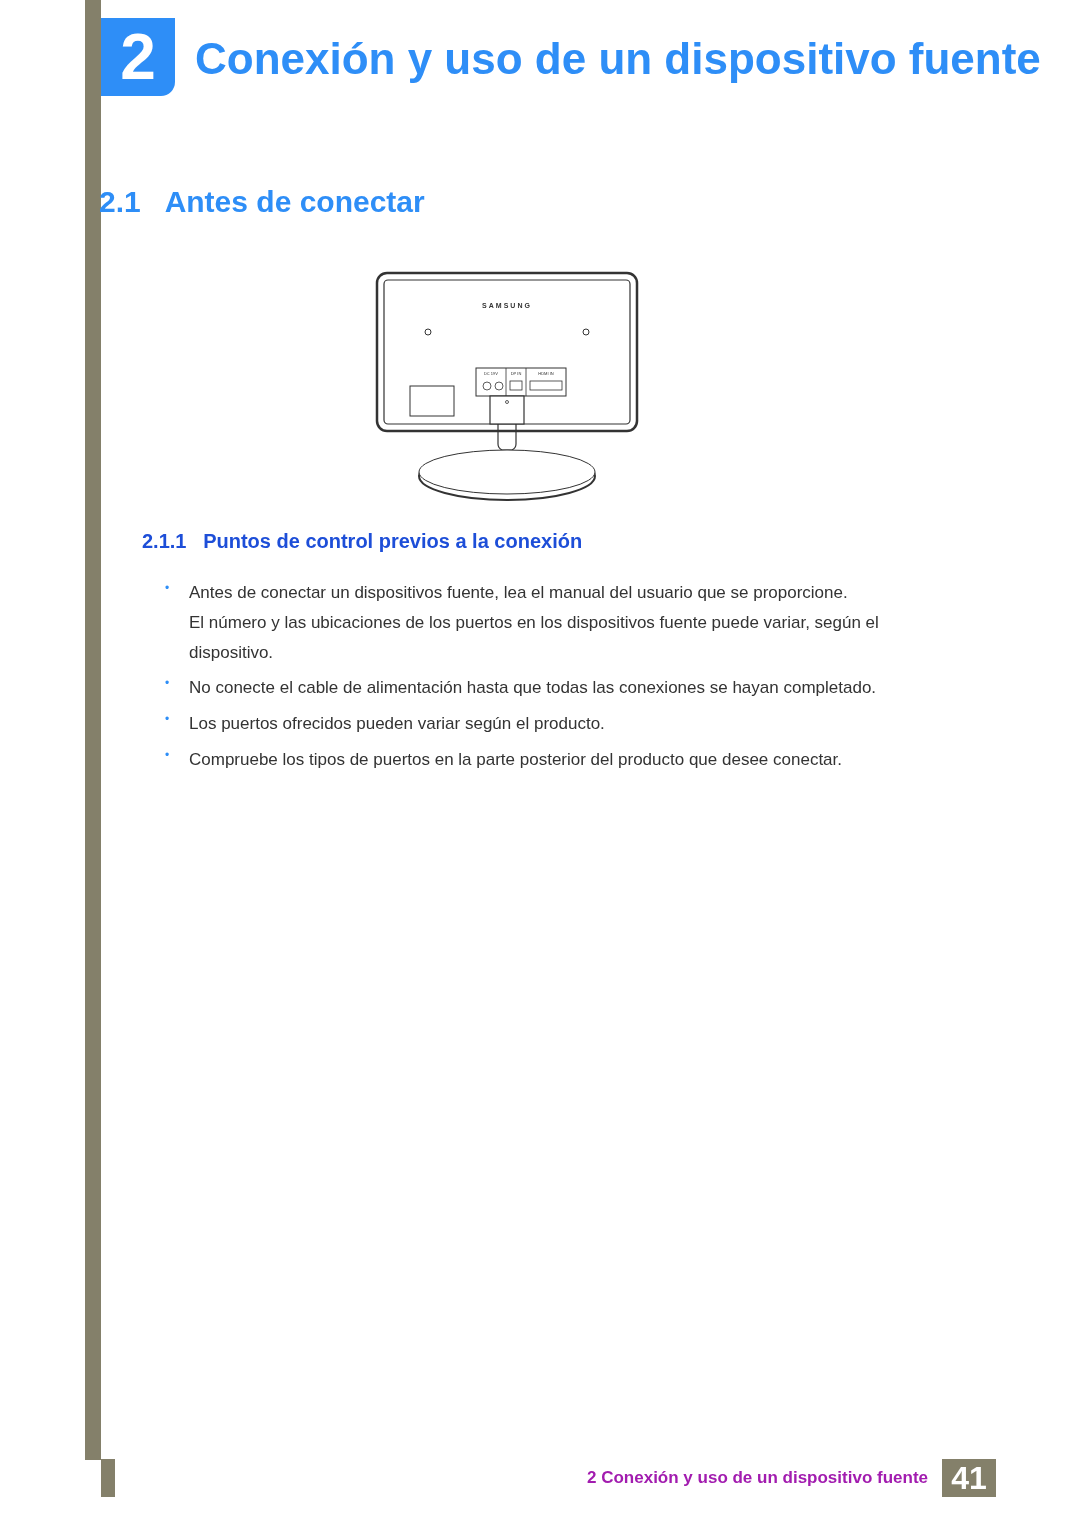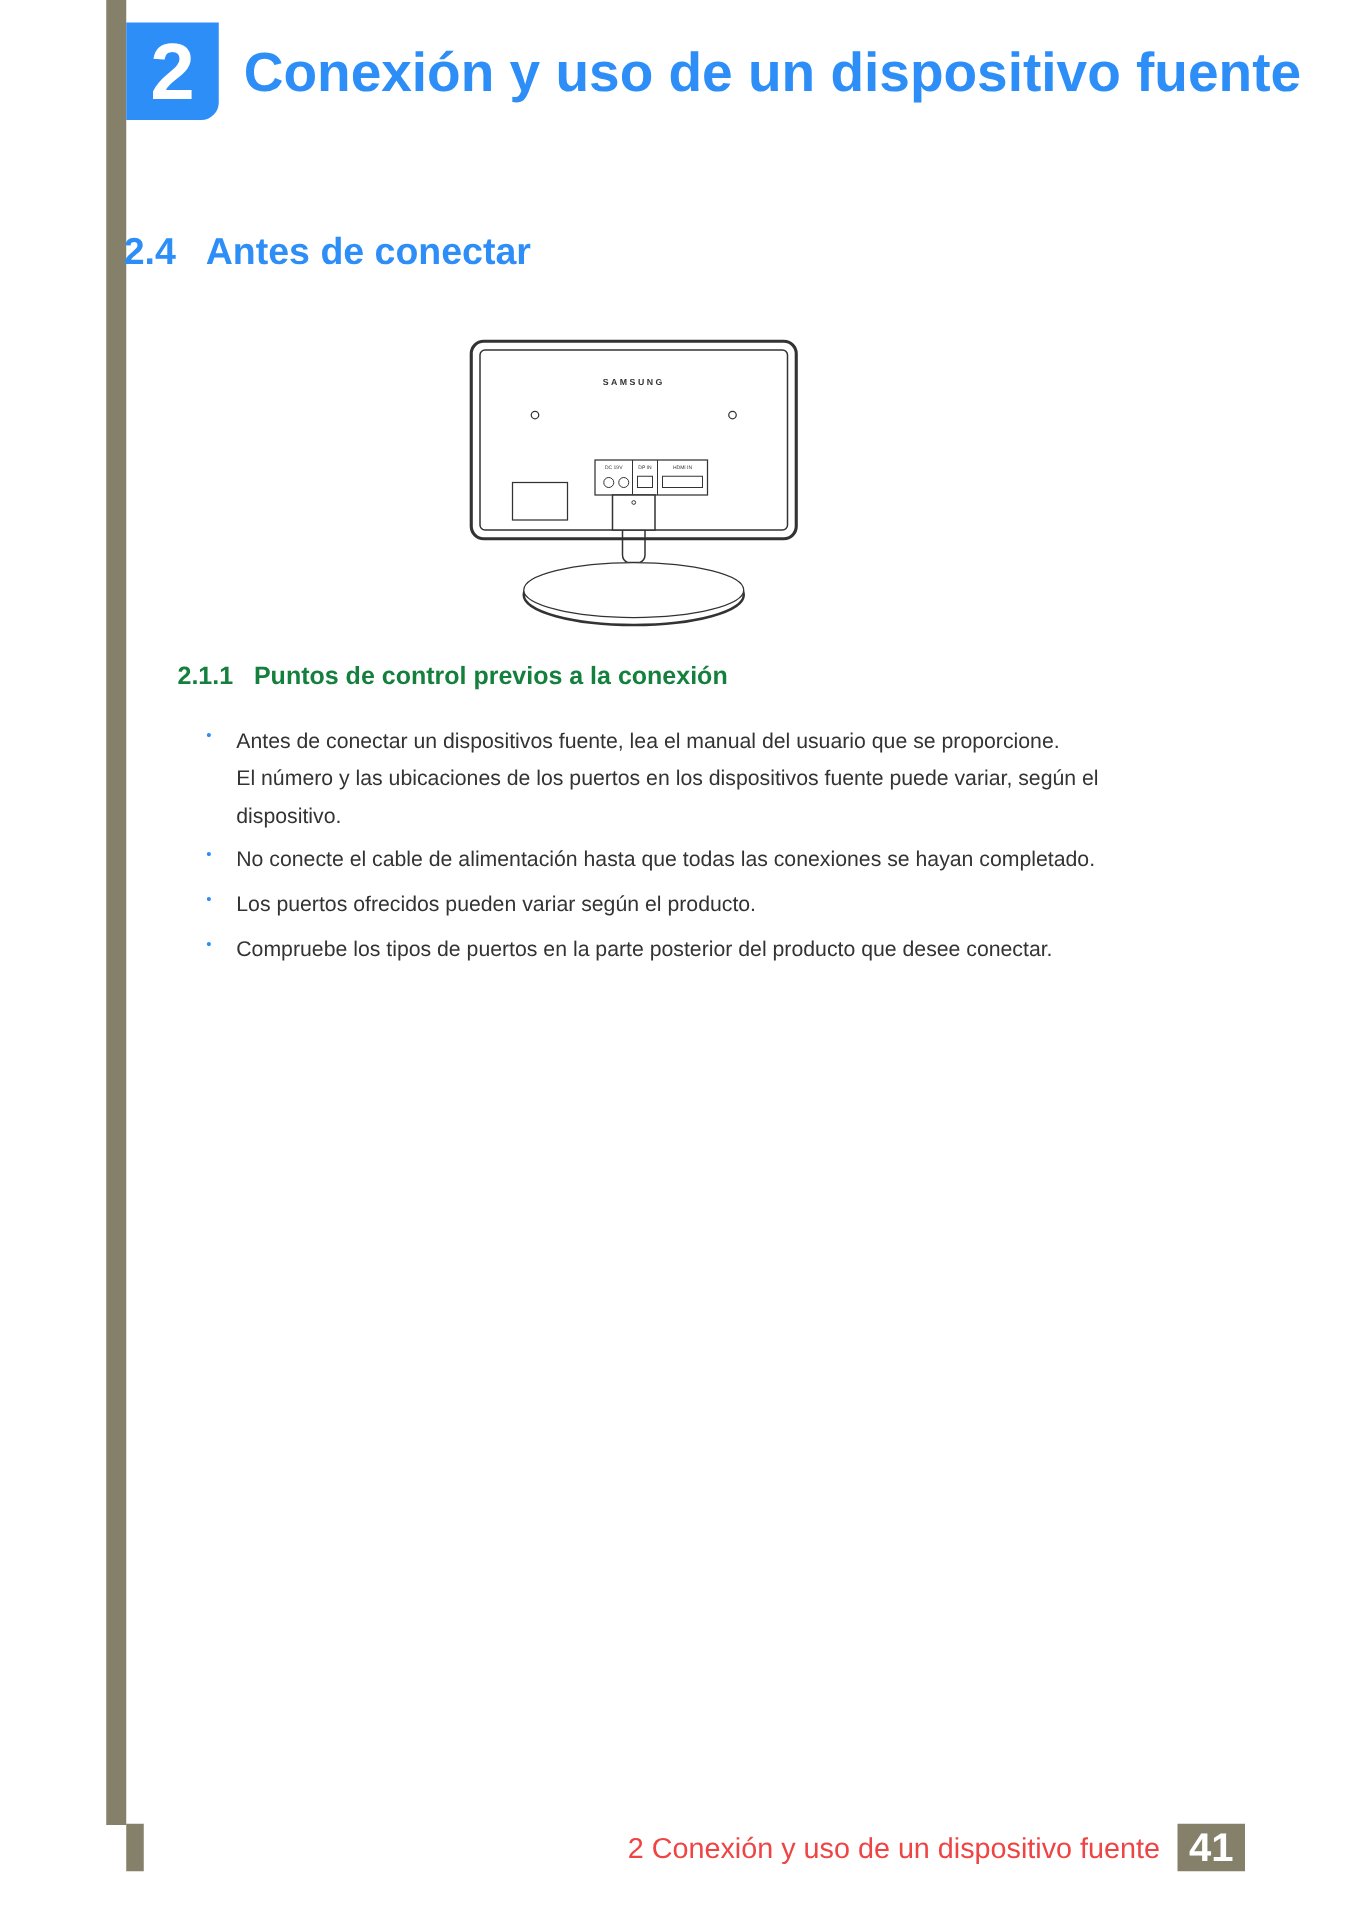--- a/index.html
+++ b/index.html
@@ -55,21 +55,21 @@
     position: absolute;
     left: 372px;
     top: 268px;
     width: 270px;
     height: 238px;
   }
   .subsection-heading {
     position: absolute;
     left: 142px;
     top: 530px;
-    color: #15803d;
+    color: #1d4ed8;
     font-size: 20px;
     font-weight: bold;
   }
   .body-list {
     position: absolute;
     left: 165px;
     top: 578px;
     width: 780px;
     font-size: 17px;
     line-height: 1.75;
@@ -101,22 +101,23 @@
   .footer-stripe {
     width: 14px;
     background: #84806a;
   }
   .footer-text {
     flex: 1;
     display: flex;
     align-items: center;
     justify-content: flex-end;
     padding-right: 14px;
-    font-size: 23px;
-    color: #ef4444;
+    font-size: 17px;
+    color: #a21caf;
+    font-weight: bold;
   }
   .footer-page {
     background: #84806a;
     color: #fff;
     width: 54px;
     display: flex;
     align-items: center;
     justify-content: center;
     font-size: 32px;
     font-weight: bold;
@@ -124,21 +125,21 @@
 </style>
 </head>
 <body>
 
 <div class="sidebar-stripe"></div>
 
 <div class="chapter-tab">2</div>
 <div class="chapter-title">Conexión y uso de un dispositivo fuente</div>
 
 <div class="section-heading">
-  <span>2.4</span>&nbsp;&nbsp;
+  <span>2.1</span>&nbsp;&nbsp;
   <span>Antes de conectar</span>
 </div>
 
 <div class="figure-wrap">
   <svg viewBox="0 0 270 238" width="270" height="238">
 
     <rect x="5" y="5" width="260" height="158" rx="10" ry="10" fill="none" stroke="#333" stroke-width="2.5"></rect>
     <rect x="12" y="12" width="246" height="144" rx="4" ry="4" fill="none" stroke="#333" stroke-width="1.2"></rect>
 
     <text x="135" y="40" text-anchor="middle" font-size="7" font-weight="bold" letter-spacing="2" fill="#333">SAMSUNG</text>

